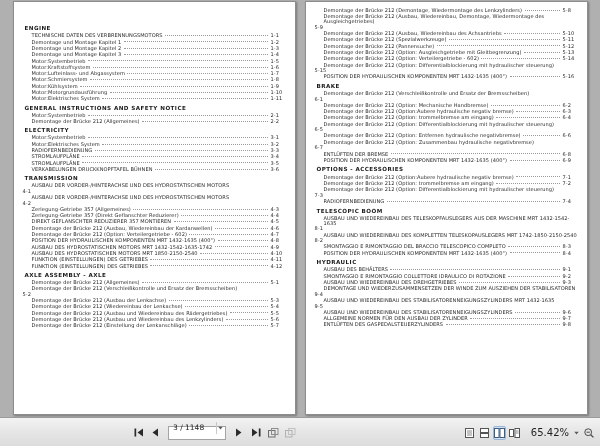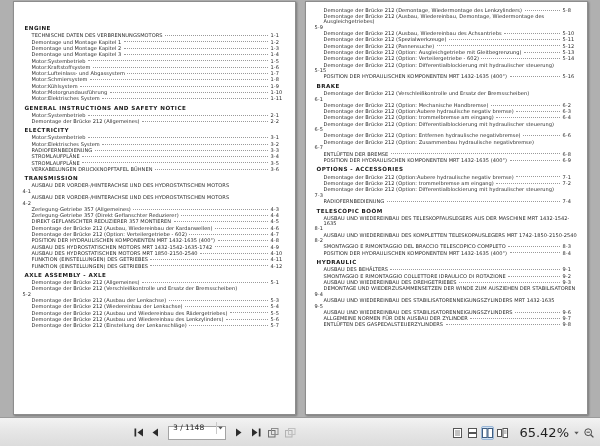--- a/index.html
+++ b/index.html
@@ -94,21 +94,21 @@
   #zoom-group {
     position: absolute; right: 4px; top: 0; height: 29px;
     display: flex; align-items: center; gap: 2px;
   }
   .view-btn {
     width: 13px; height: 14px; display: flex; align-items: center; justify-content: center;
     border: 1px solid transparent; border-radius: 2px;
   }
   .view-btn.active { background: #cfe0f2; border-color: #9ab6d6; }
   .zoom-val {
-    font-size: 13px; color: #1f1f1f; margin: 0 2px 0 8px; white-space: nowrap;
+    font-size: 10px; color: #1f1f1f; margin: 0 2px 0 8px; white-space: nowrap;
   }
   .zoom-caret { width: 7px; height: 12px; display:flex; align-items:center; justify-content:center; }
 </style>
 </head>
 <body>
 
 <div id="app">
 
   <div id="viewer">
     <div class="page left">

